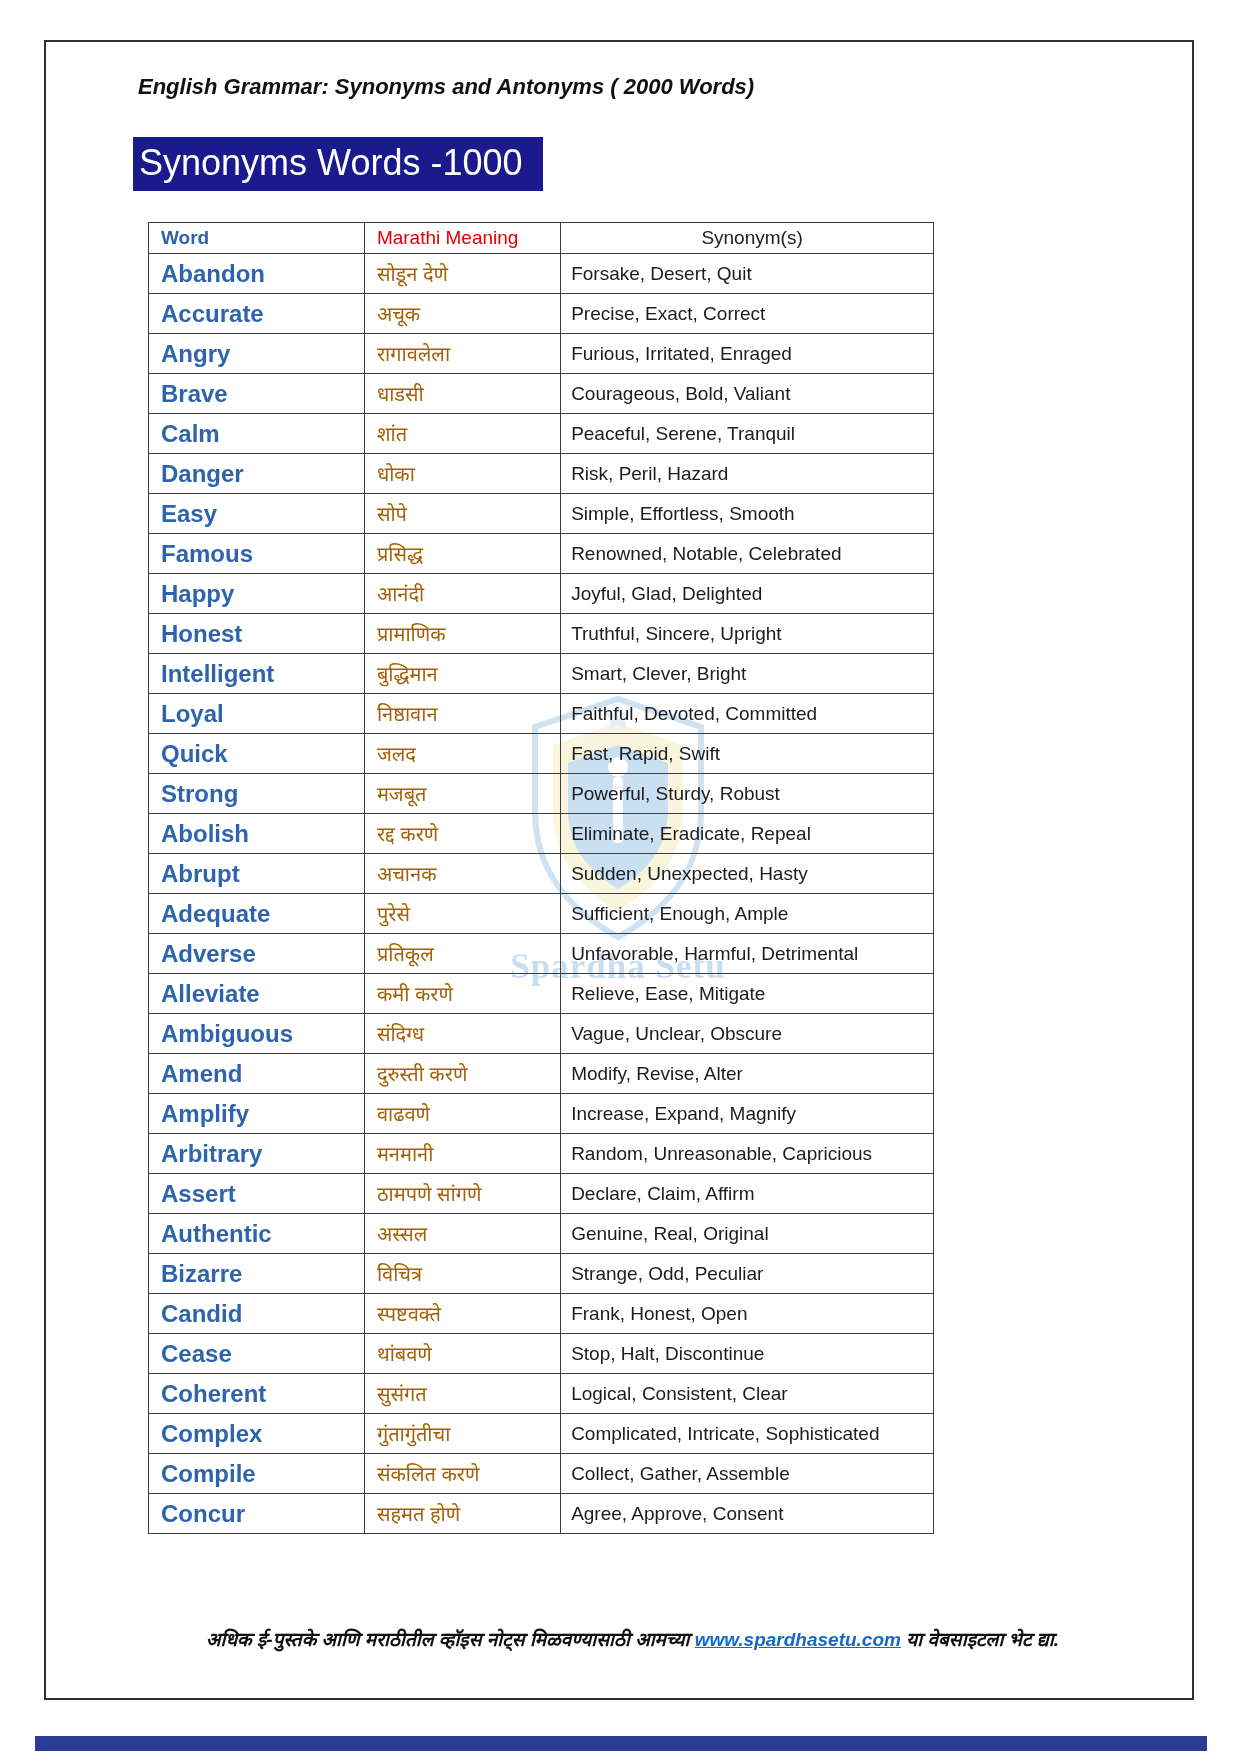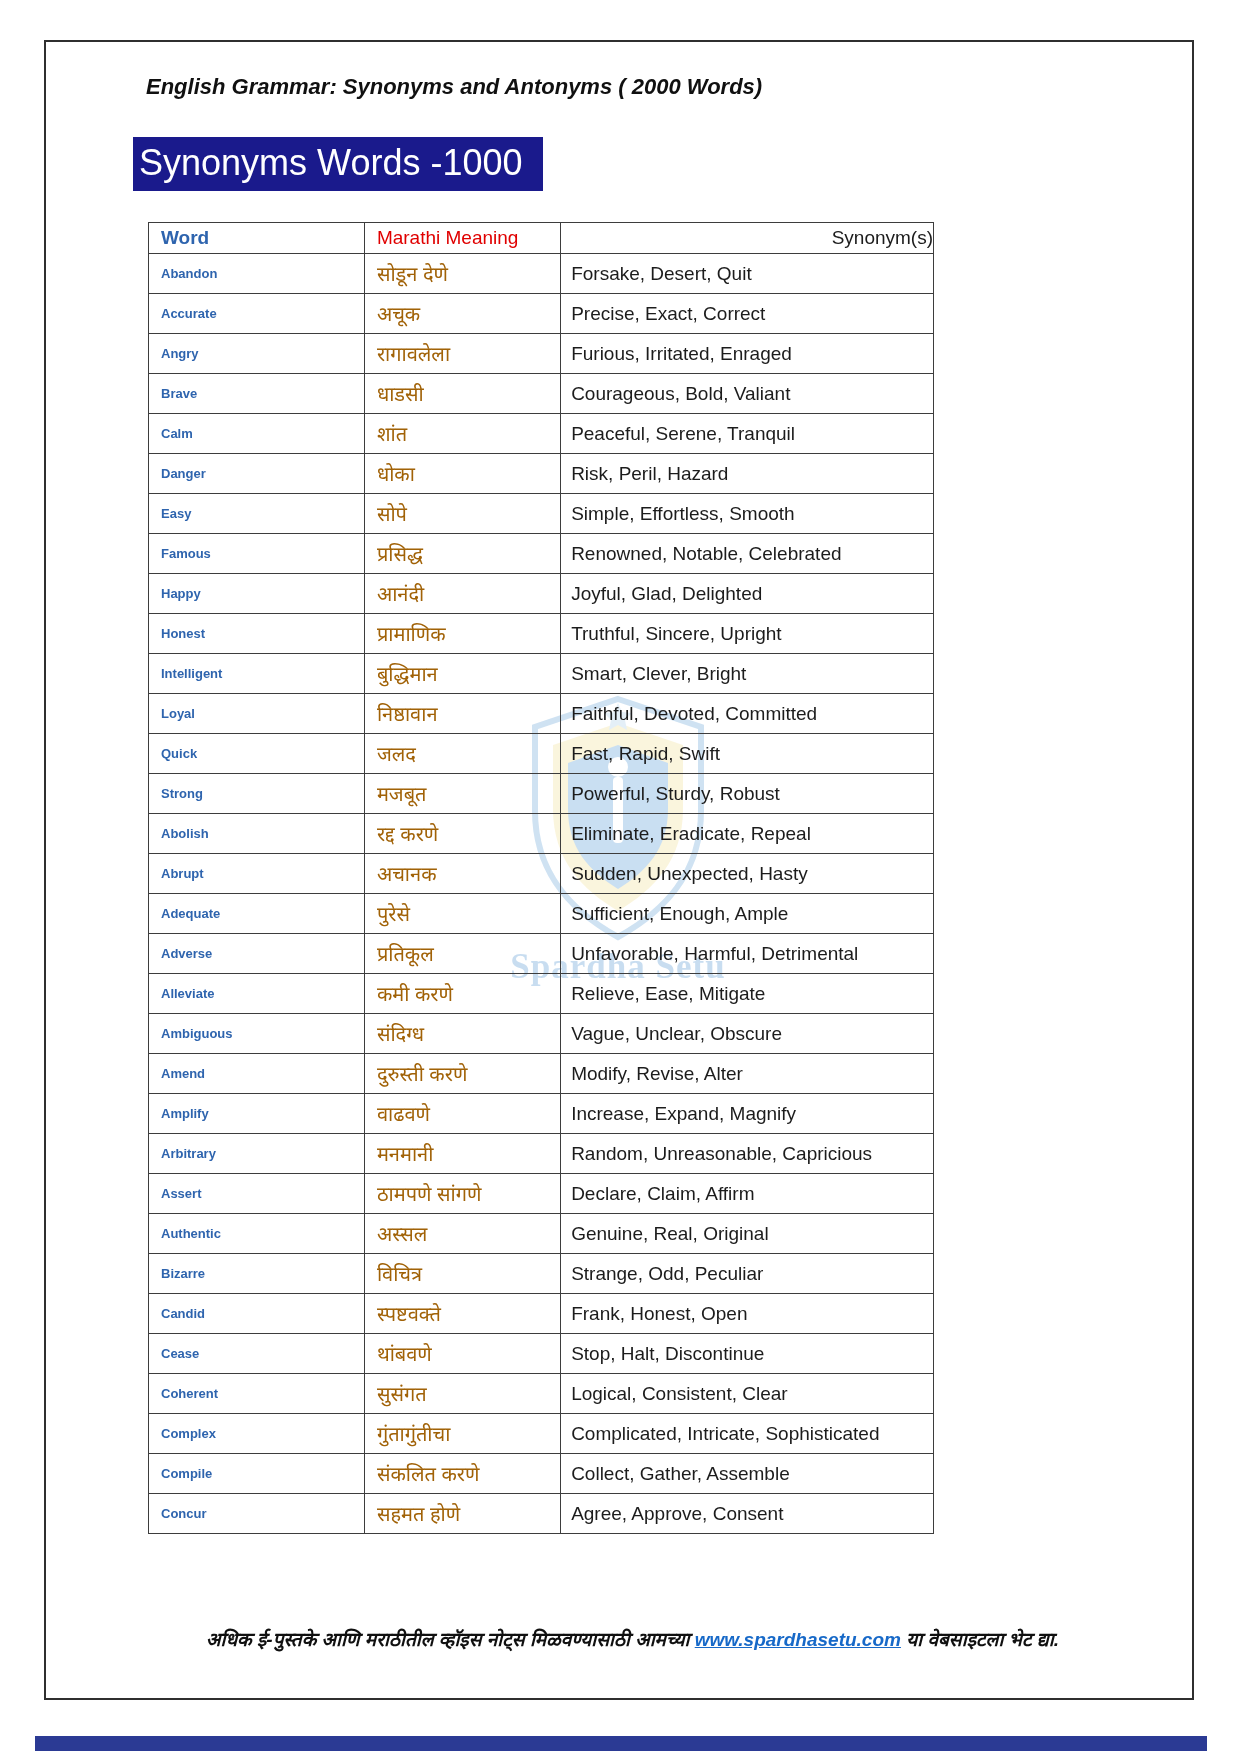--- a/index.html
+++ b/index.html
@@ -5,21 +5,21 @@
   html,body{margin:0;padding:0;}
   body{
     width:1241px;height:1755px;position:relative;background:#ffffff;
     font-family:"Liberation Sans", sans-serif;overflow:hidden;
   }
   .page-frame{
     position:absolute;left:44px;top:40px;width:1150px;height:1660px;
     border:2px solid #2f2f2f;background:#ffffff;box-sizing:border-box;
   }
   .doc-header{
-    position:absolute;left:146px;top:74px;
+    position:absolute;left:138px;top:74px;
     font-size:22px;font-weight:bold;font-style:italic;color:#101010;
     z-index:2;
   }
   .section-title{
     position:absolute;left:133px;top:137px;
     background:#1a1a8c;color:#ffffff;
     font-size:36px;line-height:50px;padding:1px 20px 3px 6px;
     z-index:2;letter-spacing:0px;
   }
   .watermark{
@@ -39,22 +39,22 @@
     border:1.6px solid #3d3d3d;vertical-align:middle;
     padding:0;box-sizing:border-box;overflow:hidden;white-space:nowrap;
   }
   .syn-table thead tr{height:31px;}
   .syn-table tbody tr{height:40px;}
   .col-word{width:27.5%;}
   .col-marathi{width:25%;}
   .col-syn{width:47.5%;}
   th.h-word{color:#2e64ae;font-size:19px;font-weight:bold;text-align:left;padding-left:12px;}
   th.h-marathi{color:#e00000;font-size:19px;font-weight:normal;text-align:left;padding-left:12px;}
-  th.h-syn{color:#1c1c1c;font-size:19px;font-weight:normal;text-align:right;padding-left:10px;}
-  td.c-word{color:#2e64ae;font-size:13px;font-weight:bold;padding-left:12px;}
+  th.h-syn{color:#1c1c1c;font-size:19px;font-weight:normal;text-align:center;padding-left:10px;}
+  td.c-word{color:#2e64ae;font-size:24px;font-weight:bold;padding-left:12px;}
   td.c-marathi{
     color:#a16207;font-size:20px;padding-left:12px;
     font-family:"Liberation Sans","DejaVu Sans",sans-serif;
   }
   td.c-syn{color:#1c1c1c;font-size:19px;padding-left:10px;}
   .doc-footer{
     position:absolute;left:12px;top:1626px;width:1241px;text-align:center;
     font-size:19px;font-weight:bold;font-style:italic;color:#101010;z-index:2;
     font-family:"Liberation Sans","DejaVu Sans",sans-serif;
   }

